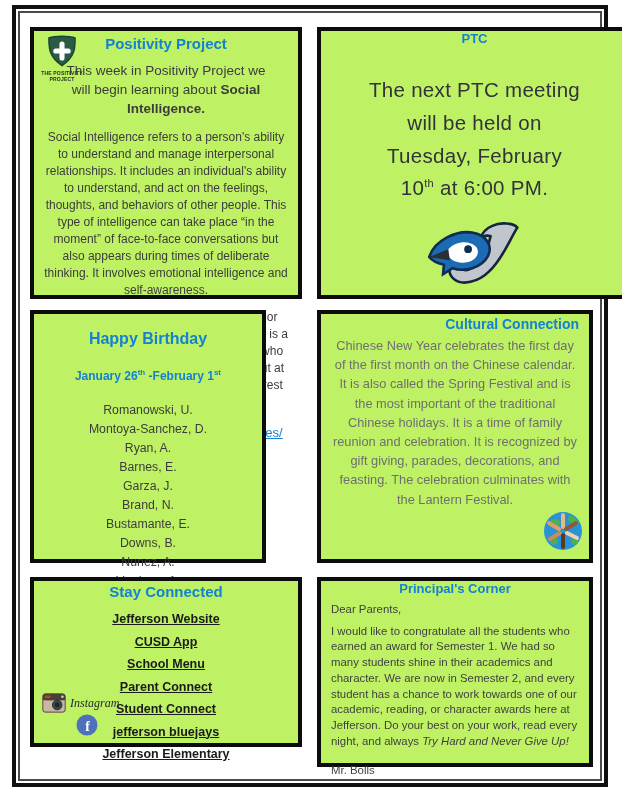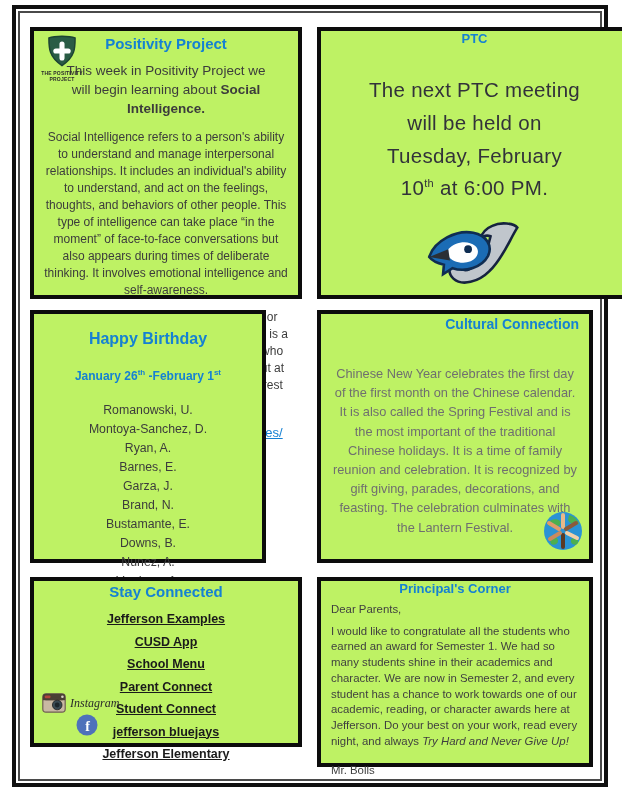--- a/index.html
+++ b/index.html
@@ -38,21 +38,21 @@
   .ptc-logo { margin-top:14px; }
 
   
   .bd-title { font-size:16px; margin-top:16px; }
   .bd-date  { font-size:12px; color:#1581d3; font-weight:bold; margin-top:20px; }
   .bd-date sup { font-size:8px; }
   .bd-names { font-size:12.3px; color:#3c3c3c; line-height:1.55; margin-top:18px; }
 
   
   .cc-title { font-size:14px; margin-top:2px;text-align:right; }
-  .cc-body { font-size:12.8px; color:#6f6f6f; line-height:1.5; margin-top:32px; }
+  .cc-body { font-size:12.8px; color:#6f6f6f; line-height:1.5; margin-top:4px; }
   .cc-globe { position:absolute; right:6px; bottom:4px; }
 
   
   .sc-title { font-size:15px; margin-top:2px; }
   .sc-links { margin-top:8px; }
   .sc-link { display:block; font-size:12.5px; font-weight:bold; color:#1a1a1a;
              text-decoration:underline; line-height:22.5px; cursor:pointer; }
   .ig-wrap { position:absolute; left:8px; bottom:30px; display:flex; align-items:center; gap:4px; }
   .ig-script { font-family:"Liberation Serif", serif; font-style:italic; font-size:12px; color:#2a2a2a; }
   .fb-wrap { position:absolute; left:42px; bottom:3px; }
@@ -150,21 +150,21 @@
         <line x1="7" y1="28" x2="17" y2="22" stroke="#c98a5e" stroke-width="4"></line>
         <line x1="6" y1="12" x2="16" y2="18" stroke="#e09b6c" stroke-width="4"></line>
       </g>
     </svg>
   </div>
 </section>
 
 <section class="box box-connected">
   <h2 class="title sc-title">Stay Connected</h2>
   <nav class="sc-links">
-    <a class="sc-link">Jefferson Examples</a>
+    <a class="sc-link">Jefferson Website</a>
     <a class="sc-link">CUSD App</a>
     <a class="sc-link">School Menu</a>
     <a class="sc-link">Parent Connect</a>
     <a class="sc-link">Student Connect</a>
     <a class="sc-link">jefferson bluejays</a>
     <a class="sc-link">Jefferson Elementary</a>
   </nav>
   <div class="ig-wrap">
     <svg width="24" height="20" viewBox="0 0 30 25">
       <rect x="1" y="1" width="28" height="23" rx="4" fill="#c9b8a3" stroke="#6e5f50" stroke-width="1.5"></rect>

